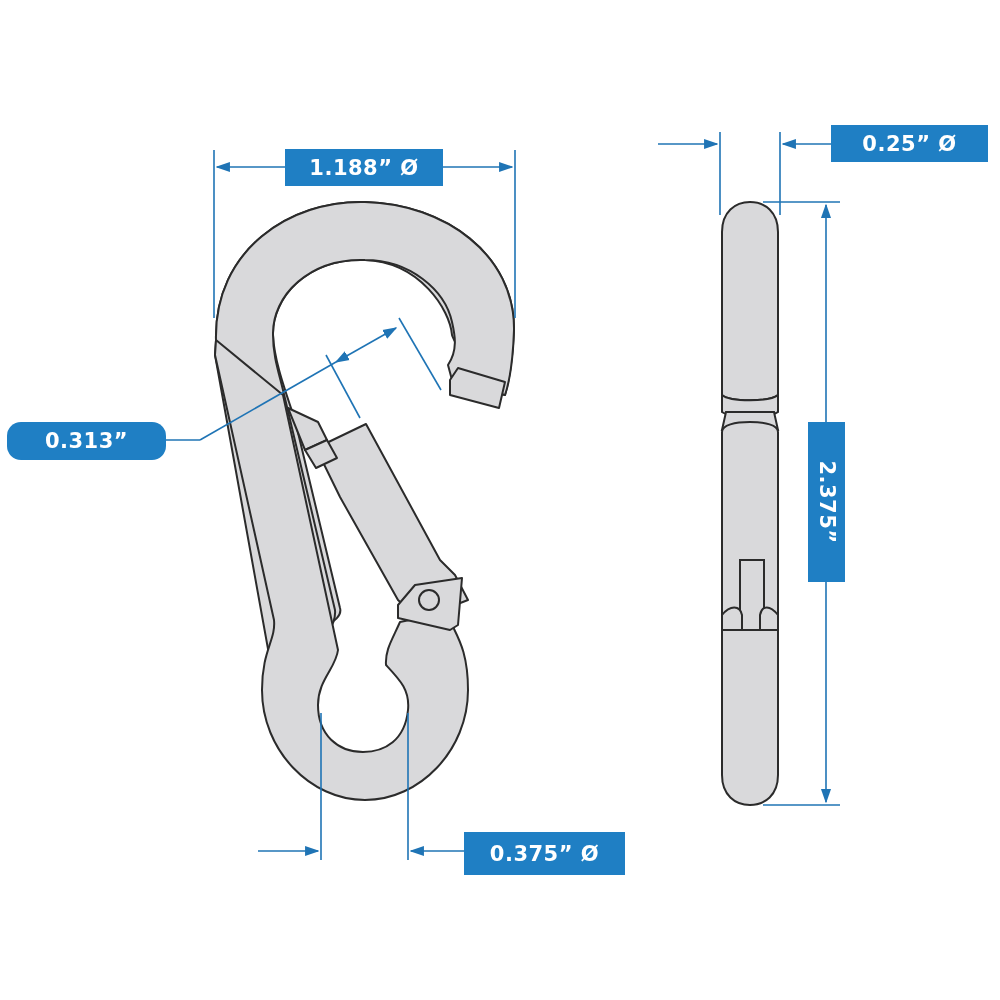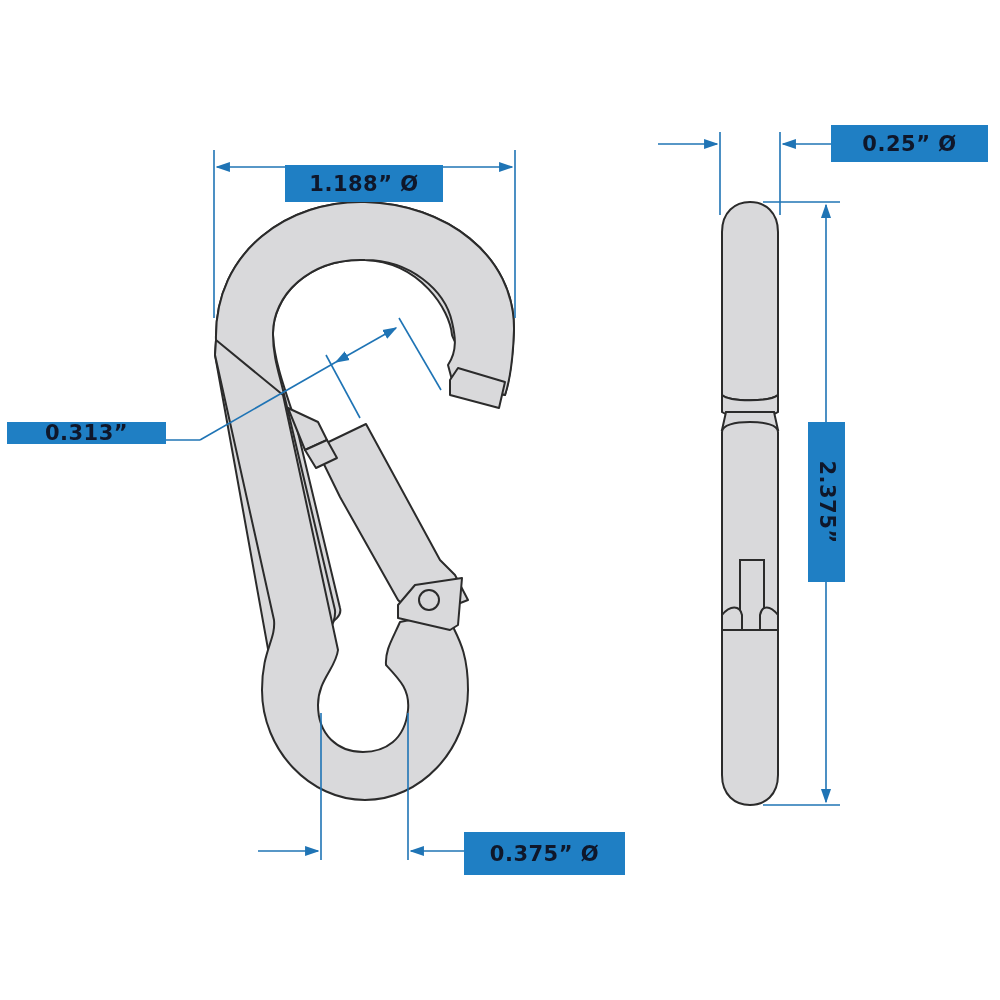--- a/index.html
+++ b/index.html
@@ -1,19 +1,19 @@
 <!DOCTYPE html>
 <html><head>
 <meta charset="utf-8">
 <style>
   html, body { margin:0; padding:0; background:#ffffff; }
   body { width:1000px; height:1000px; position:relative; overflow:hidden; font-family:"DejaVu Sans", sans-serif; }
   svg { position:absolute; left:0; top:0; }
   .label {
-    position:absolute; background:#1f7fc4; color:#0f172a; font-weight:bold;
+    position:absolute; background:#1f7fc4; color:#ffffff; font-weight:bold;
     display:flex; align-items:center; justify-content:center; font-size:21px;
     font-family:"DejaVu Sans", sans-serif; letter-spacing:0.5px;
   }
   .vlabel span { transform:rotate(90deg); white-space:nowrap; display:inline-block; }
 </style>
 </head>
 <body>
 
 <svg width="1000" height="1000" viewBox="0 0 1000 1000">
   <defs>
@@ -88,23 +88,23 @@
     <line x1="658" y1="144" x2="717" y2="144" marker-end="url(#arr)"></line>
     <line x1="832" y1="144" x2="783" y2="144" marker-end="url(#arr)"></line>
 
     <line x1="763" y1="202" x2="840" y2="202"></line>
     <line x1="763" y1="805" x2="840" y2="805"></line>
     <line x1="826" y1="422" x2="826" y2="205" marker-end="url(#arr)"></line>
     <line x1="826" y1="582" x2="826" y2="802" marker-end="url(#arr)"></line>
   </g>
 </svg>
 
-<div class="label" style="left:285px;top:149px;width:158px;height:37px;margin-top:16px;">1.188” Ø</div>
+<div class="label" style="left:285px;top:149px;width:158px;height:37px;">1.188” Ø</div>
 
-<div class="label" style="left:7px;top:422px;width:159px;height:22px;">0.313”</div>
+<div class="label" style="left:7px;top:422px;width:159px;height:38px;border-radius:14px;">0.313”</div>
 
 <div class="label" style="left:464px;top:832px;width:161px;height:43px;">0.375” Ø</div>
 
 <div class="label" style="left:831px;top:125px;width:157px;height:37px;">0.25” Ø</div>
 
 <div class="label vlabel" style="left:808px;top:422px;width:37px;height:160px;">
   <span>2.375”</span>
 </div>
 
 </body></html>

